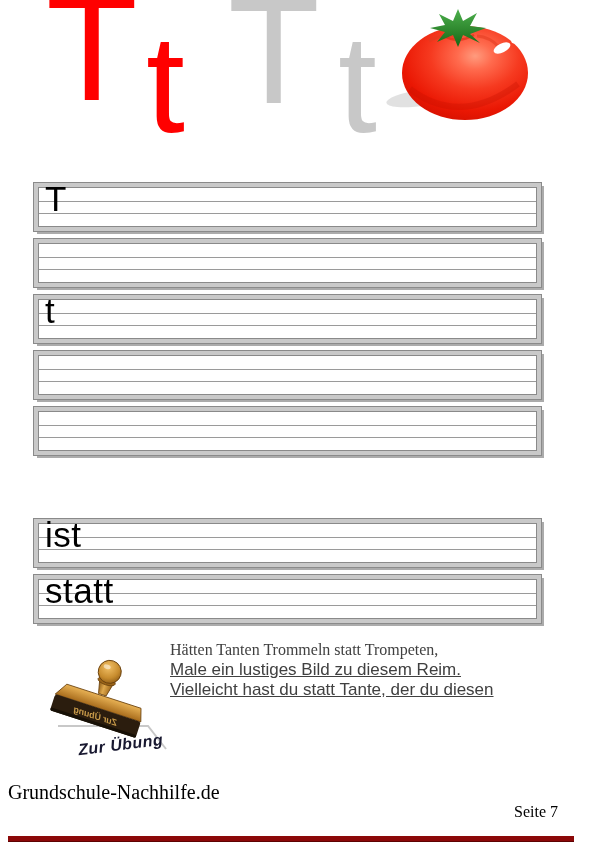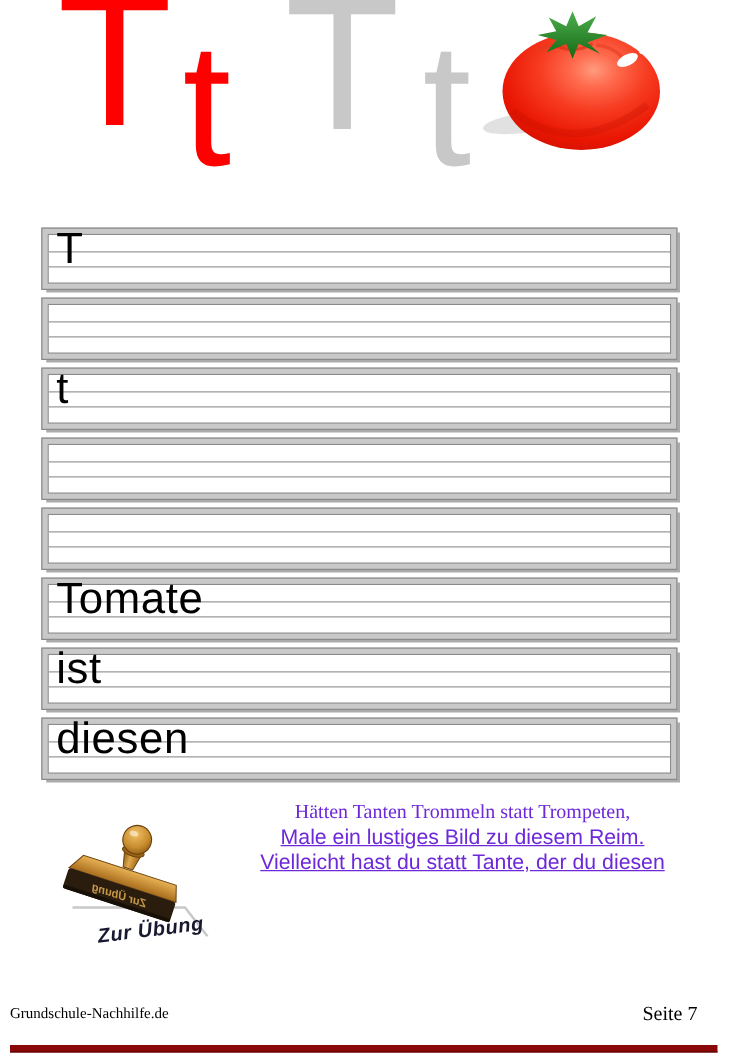--- a/index.html
+++ b/index.html
@@ -26,34 +26,34 @@
   }
   .gl{position:absolute;left:0;right:0;height:1px;background:#9a9a9a;}
   .gl1{top:33%;}
   .gl2{top:66%;}
   .wb-text{
     position:absolute;left:6px;top:-7px;font-size:35px;line-height:1;
     color:#000000;letter-spacing:0.5px;white-space:pre;
   }
   
   .rhyme{
-    position:absolute;left:170px;top:640px;width:400px;text-align:center;color:#6d28d9;
+    position:absolute;left:170px;top:640px;width:400px;text-align:left;color:#404040;
   }
   .rhyme .serif{font-family:"Liberation Serif",serif;font-size:16px;line-height:20px;}
   .rhyme .sans{font-family:"Liberation Sans",sans-serif;font-size:17px;line-height:20px;text-decoration:underline;}
   
   .stamp-wrap{position:absolute;left:40px;top:656px;width:160px;height:110px;}
   .stamp-label{
     position:absolute;left:78px;top:736px;font-size:16px;font-weight:bold;font-style:italic;
     color:#181830;transform:rotate(-7deg);letter-spacing:0.5px;white-space:pre;
   }
   
   .footer-site{
-    position:absolute;left:8px;top:803px;font-family:"Liberation Serif",serif;
-    font-size:12px;color:#000;
+    position:absolute;left:8px;top:781px;font-family:"Liberation Serif",serif;
+    font-size:20px;color:#000;
   }
   .footer-page{
     position:absolute;right:42px;top:803px;font-family:"Liberation Serif",serif;
     font-size:16px;color:#000;
   }
   .footer-bar{
     position:absolute;left:8px;top:836px;width:566px;height:5px;
     background:#8b0808;border-bottom:1px solid #5e0202;
   }
 </style>
@@ -120,39 +120,32 @@
       <span class="wb-text"></span>
     </div>
   </div>
   <div class="wbox" style="top:406px">
     <div class="wb-inner">
       <div class="gl gl1"></div>
       <div class="gl gl2"></div>
       <span class="wb-text"></span>
     </div>
   </div>
-  <div class="wbox" style="top:462px">
-    <div class="wb-inner">
-      <div class="gl gl1"></div>
-      <div class="gl gl2"></div>
-      <span class="wb-text">Tomate</span>
-    </div>
-  </div>
   <div class="wbox" style="top:518px">
     <div class="wb-inner">
       <div class="gl gl1"></div>
       <div class="gl gl2"></div>
       <span class="wb-text">ist</span>
     </div>
   </div>
   <div class="wbox" style="top:574px">
     <div class="wb-inner">
       <div class="gl gl1"></div>
       <div class="gl gl2"></div>
-      <span class="wb-text">diesen</span>
+      <span class="wb-text">statt</span>
     </div>
   </div>
 
   <div class="rhyme">
     <div class="serif">Hätten Tanten Trommeln statt Trompeten,</div>
     <div class="sans">Male ein lustiges Bild zu diesem Reim.</div>
     <div class="sans">Vielleicht hast du statt Tante, der du diesen</div>
   </div>
 
   <svg class="stamp-wrap" width="160" height="110" viewBox="0 0 160 110">

